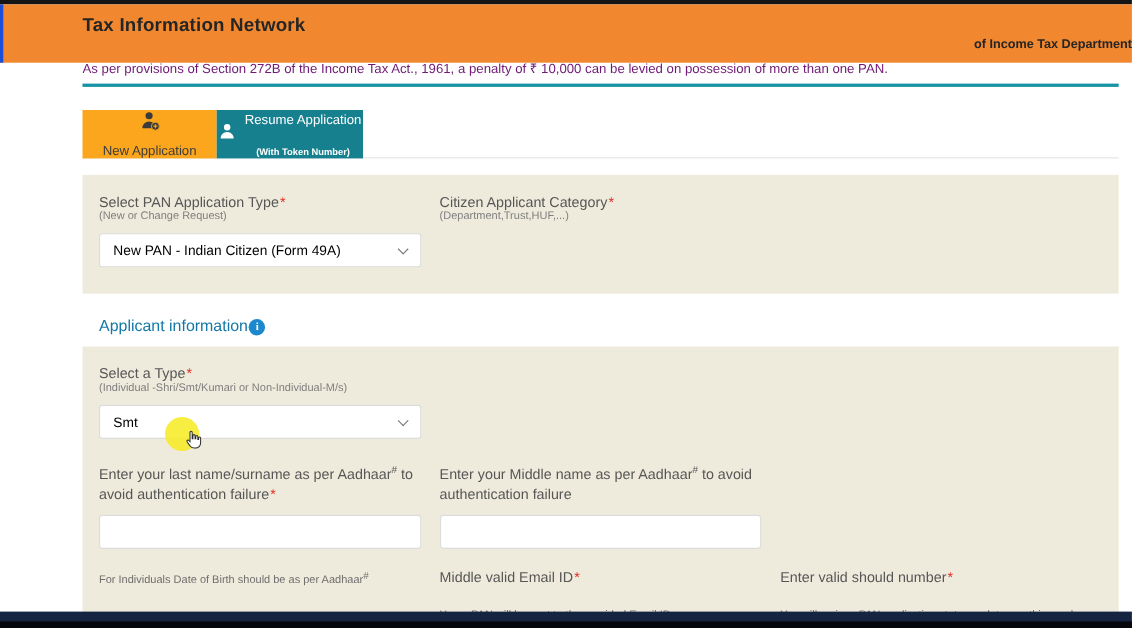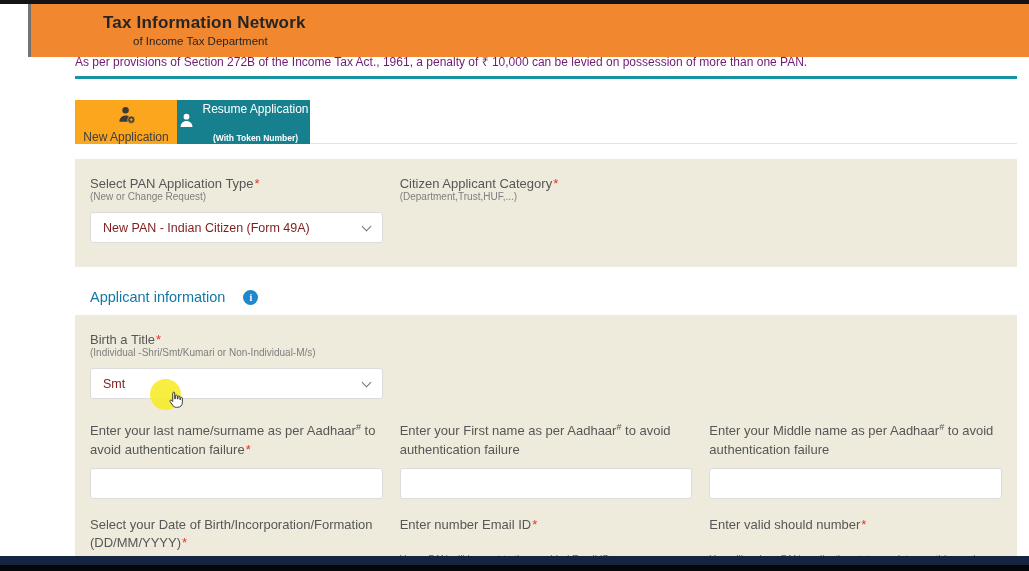--- a/index.html
+++ b/index.html
@@ -11,63 +11,63 @@
     overflow:hidden;
   }
   
   .top-edge { height:4px; background:#141414; }
   .bottom-bar {
     position:absolute; left:0; bottom:0; width:1029px; height:15px;
     background:#152440; border-bottom:6px solid #05070c; z-index:20;
   }
   
   .app-header {
-    height:53px; background:#F1882F; border-left:3px solid #737373;
-    padding:9px 0 14px 72px; position:relative; z-index:3;margin-left:28px;
+    height:53px; background:#F1882F; border-left:3px solid #1d4ed8;
+    padding:9px 0 14px 72px; position:relative; z-index:3;
   }
   .app-title { font-size:17px; font-weight:700; color:#252525; letter-spacing:.2px; }
-  .app-subtitle { font-size:11.5px; font-weight:400; color:#252525; margin:2px 0 0 30px; }
+  .app-subtitle { font-size:11.5px; font-weight:700; color:#252525; margin:2px 0 0 30px;text-align:right; }
   
   .content { margin-left:75px; width:942px; position:relative; z-index:1; }
   .notice-clip { height:12px; overflow:hidden; }
   .notice { font-size:12px; color:#701a75; margin-top:-4px; white-space:nowrap; }
   .rule { height:3px; background:#1893A5; margin-top:7px; }
   
   .tabs-row { display:flex; margin-top:21px; border-bottom:1px solid #e3e3e3; }
   .tab { height:44px; margin-bottom:-1px; cursor:pointer; }
   .tab-new {
-    width:102px; background:#FBA61C; display:flex; flex-direction:column;
-    align-items:center; justify-content:flex-end; gap:2px;
+    width:122px; background:#FBA61C; display:flex; flex-direction:column;
+    align-items:center; justify-content:space-between; gap:2px;
   }
   .tab-new-label { font-size:12px; color:#3d3d3d; }
   .tab-resume {
     width:133px; background:#17808F; display:flex; align-items:center;
     justify-content:center; gap:7px; color:#fff;
   }
   .tab-resume-text { display:flex; flex-direction:column; align-items:center; }
   .tab-resume-label { font-size:12px; }
   .tab-resume-sub { font-size:8.5px; font-weight:700; margin-top:17px; }
   
   .panel { background:#EFEBDC; padding:17px 15px 24px 15px; }
   .panel-top { margin-top:15px; }
   .panel-main { margin-top:10px; padding-bottom:40px; }
   .grid3 { display:grid; grid-template-columns:1fr 1fr 1fr; column-gap:17px; }
   .f-label { font-size:13px; color:#565656; }
   .req { color:#E0352B; margin-left:1px; }
   .f-hint { font-size:10px; color:#7e7e7e; margin-top:0; }
   .select {
     margin-top:10px; height:31px; background:#fff; border:1px solid #DCDCDC;
     border-radius:3px; display:flex; align-items:center; justify-content:space-between;
-    padding:0 12px; font-size:12.5px; color:#7f1d1d; cursor:pointer;
+    padding:0 12px; font-size:12.5px; color:#000000; cursor:pointer;
   }
   .chev {
     width:7px; height:7px; border-right:1.5px solid #777; border-bottom:1.5px solid #777;
     transform:rotate(45deg); margin-top:-3px;
   }
-  .sec-heading-row { margin-top:22px; padding-left:15px; display:flex; align-items:flex-end; gap:18px; }
+  .sec-heading-row { margin-top:22px; padding-left:15px; display:flex; align-items:flex-end; gap:1px; }
   .sec-heading { font-size:14.5px; color:#1478A6; }
   .info-icon {
     width:15px; height:15px; border-radius:50%; background:#1E88CF; color:#fff;
     font-size:10px; font-weight:700; font-family:"Liberation Serif", serif;
     display:flex; align-items:center; justify-content:center; cursor:pointer;
   }
   .name-label { font-size:13px; color:#565656; line-height:19px; min-height:38px; }
   .b-label { font-size:13px; color:#565656; line-height:18px; min-height:36px; }
   .f-note { font-size:10px; color:#6e6e6e; margin-top:2px; white-space:nowrap; overflow:hidden; }
   input.text {
@@ -152,67 +152,57 @@
 
   <div class="sec-heading-row">
     <span class="sec-heading">Applicant information</span>
     <span class="info-icon">i</span>
   </div>
 
   <section class="panel panel-main">
     <div class="grid3">
       <div>
         <div class="f-label">
-          <span>Birth a Title</span><span class="req">*</span>
+          <span>Select a Type</span><span class="req">*</span>
         </div>
         <div class="f-hint">(Individual -Shri/Smt/Kumari or Non-Individual-M/s)</div>
         <div class="select">
           <span>Smt</span>
           <span class="chev"></span>
         </div>
       </div>
       <div></div>
       <div></div>
     </div>
 
     <div class="grid3 row-names">
       <div>
         <div class="name-label">
           <span>Enter your last name/surname as per Aadhaar</span><sup>#</sup><span> to avoid authentication failure</span><span class="req">*</span>
         </div>
         <input class="text" type="text" value="" style="">
       </div>
       <div>
         <div class="name-label">
-          <span>Enter your First name as per Aadhaar</span><sup>#</sup><span> to avoid authentication failure</span>
+          <span>Enter your Middle name as per Aadhaar</span><sup>#</sup><span> to avoid authentication failure</span>
         </div>
         <input class="text" type="text" value="" style="">
       </div>
-      <div>
-        <div class="name-label">
-          <span>Enter your Middle name as per Aadhaar</span><sup>#</sup><span> to avoid authentication failure</span>
-        </div>
-        <input class="text" type="text" value="" style="">
-      </div>
     </div>
 
     <div class="grid3 row-bottom">
       <div>
-        <div class="b-label">
-          <span>Select your Date of Birth/Incorporation/Formation</span><br>
-          <span>(DD/MM/YYYY)</span><span class="req">*</span>
-        </div>
         <div class="f-note">
           <span>For Individuals Date of Birth should be as per Aadhaar</span><sup>#</sup>
         </div>
 
       </div>
       <div>
         <div class="b-label">
-          <span>Enter number Email ID</span><span class="req">*</span>
+          <span>Middle valid Email ID</span><span class="req">*</span>
         </div>
         <div class="f-note">Your ePAN will be sent to the provided Email ID</div>
 
       </div>
       <div>
         <div class="b-label">
           <span>Enter valid should number</span><span class="req">*</span>
         </div>
         <div class="f-note">You will recieve PAN application status updates on this number</div>
 

